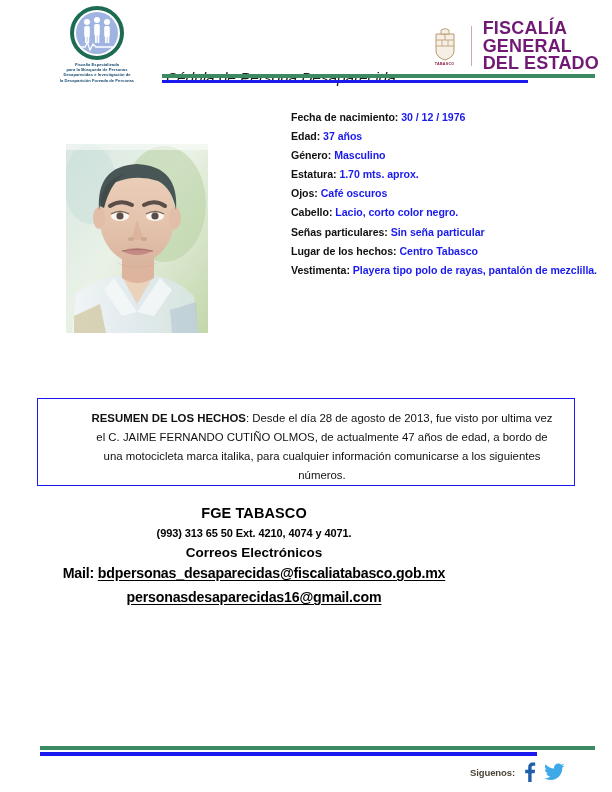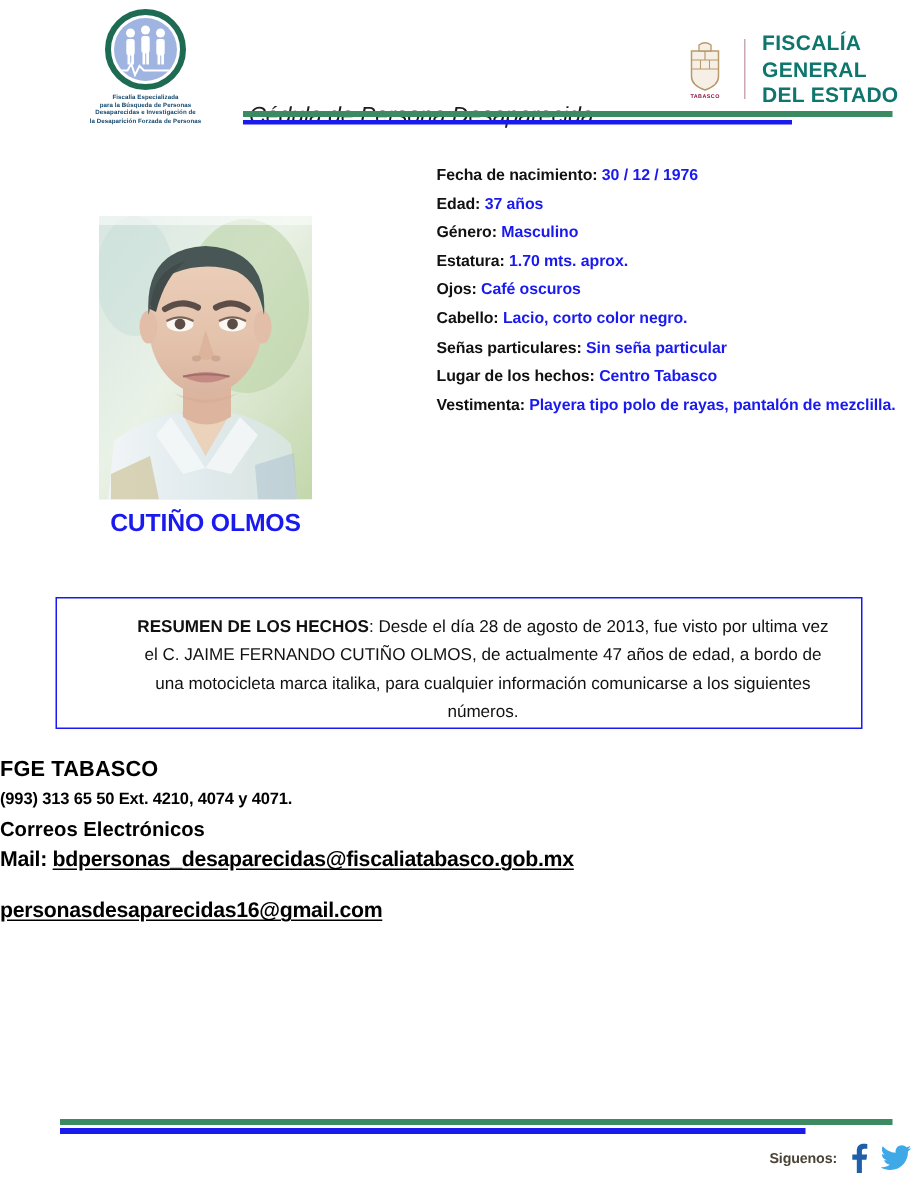--- a/index.html
+++ b/index.html
@@ -94,22 +94,22 @@
     letter-spacing: 0.3px;
     margin-top: 1px;
   }
   #fge-divider {
     width: 1px;
     height: 40px;
     background: #c9a9b6;
     margin: 0 11px 0 9px;
   }
   #fge-wordmark {
-    color: #0f766e;
-    font-size: 14px;
+    color: #701a75;
+    font-size: 18px;
     font-weight: bold;
     line-height: 17.5px;
     letter-spacing: 0.2px;
   }
 
   .rule-green {
     position: absolute;
     background: #3c8a62;
     height: 3.5px;
   }
@@ -177,21 +177,21 @@
     line-height: 19px;
     color: #111111;
   }
   #summary-text .lead { font-weight: bold; }
 
   
   #contact {
     position: absolute;
     left: 0; top: 505px;
     width: 508px;
-    text-align: left;
+    text-align: center;
     color: #000000;
   }
   #contact-org {
     font-size: 14.5px;
     font-weight: bold;
     letter-spacing: 0.1px;
   }
   #contact-phone {
     margin-top: 6px;
     font-size: 11px;
@@ -203,41 +203,40 @@
     font-size: 13.5px;
     font-weight: bold;
   }
   #contact-mail-line1 {
     margin-top: 5px;
     font-size: 14.2px;
     font-weight: bold;
     letter-spacing: -0.2px;
   }
   #contact-mail-line2 {
-    margin-top: 18px;
+    margin-top: 8px;
     font-size: 14.2px;
     font-weight: bold;
     letter-spacing: -0.2px;
   }
   .mail-underline {
     text-decoration: underline;
     text-underline-offset: 2px;
   }
 
   
   #ftr-rule-green { left: 40px; top: 746px; width: 555px; }
   #ftr-rule-blue  { left: 40px; top: 752px; width: 497px; }
 
   #follow-us {
     position: absolute;
     left: 470px; top: 762px;
     display: flex;
     align-items: center;
     gap: 7px;
-    margin-left: 43px;
   }
   #follow-label {
     font-size: 9.5px;
     font-weight: bold;
     color: #4a4436;
     letter-spacing: -0.1px;
   }
   .social-icon { display: block; }
 </style>
 </head>
@@ -363,21 +362,20 @@
     <path d="M56 107 Q71 104 87 107" stroke="#8e5149" stroke-width="1.2" fill="none"></path>
 
     <path d="M50 118 Q71 131 93 118 Q71 127 50 118 Z" fill="#c99a80" opacity="0.5"></path>
 
     <rect x="0" y="0" width="142" height="189" fill="#ffffff" opacity="0.17"></rect>
     <rect x="0" y="0" width="142" height="6" fill="#ffffff" opacity="0.5"></rect>
   </svg>
 </div>
 
 <div id="person-name">
-  <div>CUTIÑO OLMOS</div>
 </div>
 
 <div id="details">
     <div class="detail-row"><span class="detail-label">Fecha de nacimiento:</span> <span class="detail-value">30 / 12 / 1976</span></div>
     <div class="detail-row"><span class="detail-label">Edad:</span> <span class="detail-value">37 años</span></div>
     <div class="detail-row"><span class="detail-label">Género:</span> <span class="detail-value">Masculino</span></div>
     <div class="detail-row"><span class="detail-label">Estatura:</span> <span class="detail-value">1.70 mts. aprox.</span></div>
     <div class="detail-row"><span class="detail-label">Ojos:</span> <span class="detail-value">Café oscuros</span></div>
     <div class="detail-row"><span class="detail-label">Cabello:</span> <span class="detail-value">Lacio, corto color negro.</span></div>
     <div class="detail-row"><span class="detail-label">Señas particulares:</span> <span class="detail-value">Sin seña particular</span></div>

